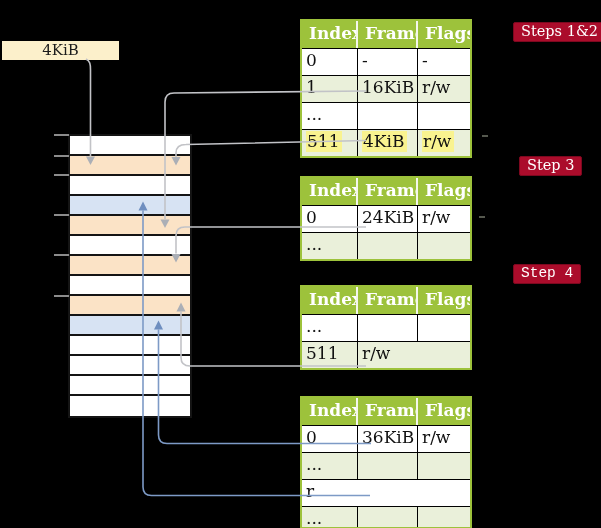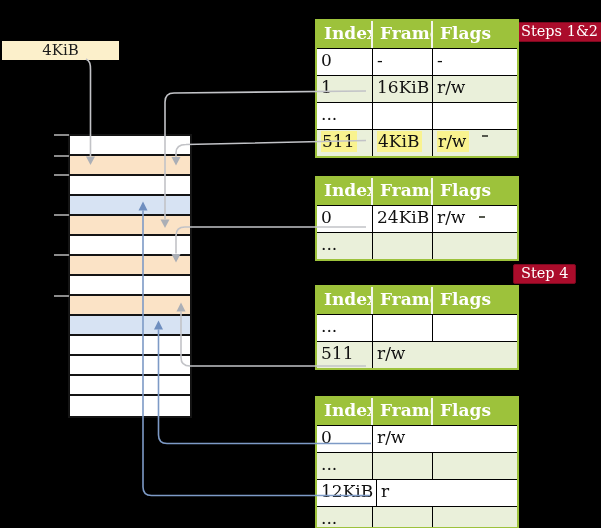--- a/index.html
+++ b/index.html
@@ -22,37 +22,37 @@
     position:absolute;
     background:var(--label-red,#ab0c2b);
     color:var(--label-text,#fff);
     border:1px solid #7d081f;border-radius:2px;
     font-size:14.5px;line-height:15px;padding:1px 7px 2px 7px;
     white-space:nowrap;
   }
   .step0{left:187px;top:41px;}
   .steps12{left:513px;top:22px;}
   .step3{left:519px;top:156px;}
-  .step4{left:513px;top:264px;}
+  .step4{left:513px;top:264px;font-family:Liberation Mono, monospace;}
 
   
   .memcol{
     position:absolute;left:68px;top:134px;width:124px;height:284px;
     box-sizing:border-box;border:2px solid #141414;background:#fff;
   }
   .mem-row{height:20px;box-sizing:border-box;border-bottom:2px solid #141414;}
   .mem-row:last-child{border-bottom:none;}
   .mem-row.plain{background:#ffffff;}
   .mem-row.orange{background:var(--memory-orange,#fbe3c6);}
   .mem-row.blue{background:var(--memory-blue,#d7e3f3);}
   .tick{position:absolute;left:54px;width:15px;height:2px;background:var(--tick-gray,#8c8c8c);}
 
   
   .ptable{
-    position:absolute;left:315px;width:204px;
+    position:absolute;left:300px;width:172px;
     box-sizing:border-box;border:2px solid var(--table-border-green,#9dc23b);
     background:#fff;
   }
   .t1{top:19px;} .t2{top:176px;} .t3{top:285px;} .t4{top:396px;}
   .thead{display:flex;height:27px;background:var(--table-header-green,#9dc23b);}
   .th{
     box-sizing:border-box;color:#fff;font-weight:bold;font-size:17px;
     padding:2px 0 0 7px;overflow:hidden;white-space:nowrap;
   }
   .th.ci,.th.cf{border-right:2px solid #f4f6ec;}
@@ -76,20 +76,21 @@
   .dash{stroke:var(--dash-dark,#55584e);stroke-width:2;}
 </style>
 </head>
 <body>
 
 <div class="stage">
 
   <div class="pbox">4KiB</div>
 
   <div class="steplab steps12">Steps 1&amp;2</div>
+  <div class="steplab step3">Step 3</div>
   <div class="steplab step4">Step 4</div>
 
   <div class="memcol">
       <div class="mem-row plain"></div>
       <div class="mem-row orange"></div>
       <div class="mem-row plain"></div>
       <div class="mem-row blue"></div>
       <div class="mem-row orange"></div>
       <div class="mem-row plain"></div>
       <div class="mem-row orange"></div>
@@ -174,29 +175,29 @@
   </div>
 
   <div class="ptable t4">
     <div class="thead">
       <div class="th ci">Index</div>
       <div class="th cf">Frame</div>
       <div class="th cg">Flags</div>
     </div>
     <div class="trow">
       <div class="td ci">0</div>
-      <div class="td cg">r/w</div>
-    </div>
-    <div class="trow shade">
-      <div class="td ci">...</div>
-      <div class="td cf"></div>
-      <div class="td cg"></div>
-    </div>
-    <div class="trow">
-      <div class="td cf">12KiB</div>
+      <div class="td cf">36KiB</div>
+      <div class="td cg">r/w</div>
+    </div>
+    <div class="trow shade">
+      <div class="td ci">...</div>
+      <div class="td cf"></div>
+      <div class="td cg"></div>
+    </div>
+    <div class="trow">
       <div class="td cg">r</div>
     </div>
     <div class="trow shade">
       <div class="td ci">...</div>
       <div class="td cf"></div>
       <div class="td cg"></div>
     </div>
   </div>
 
   <svg class="overlay" width="601" height="528" viewBox="0 0 601 528">

